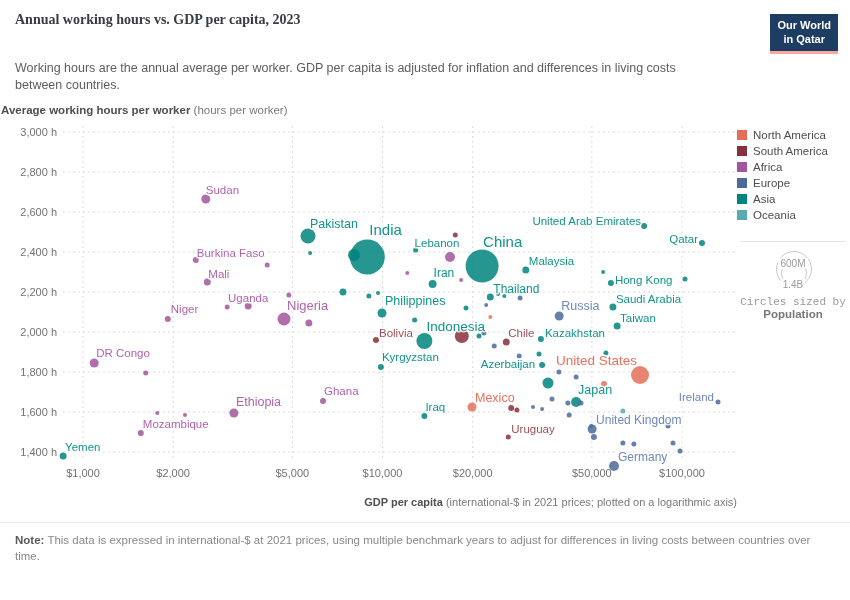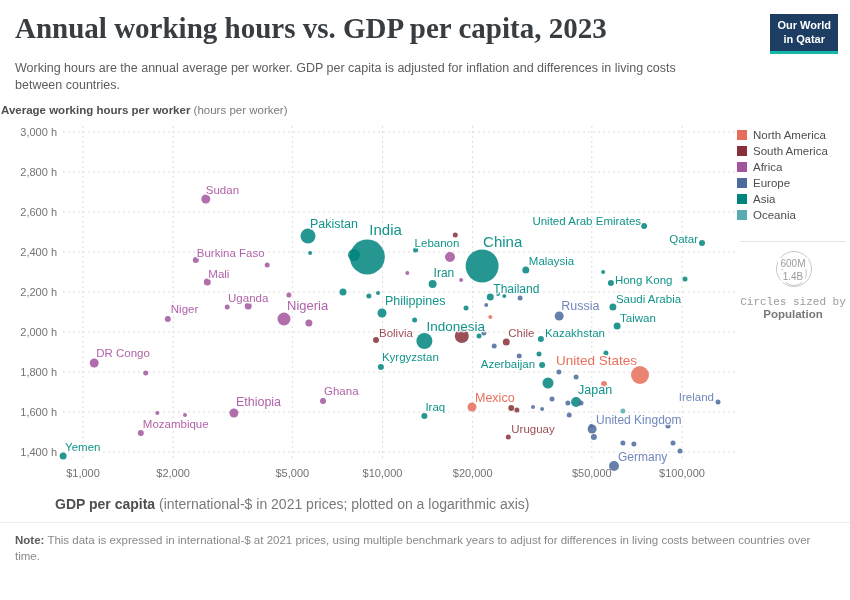--- a/index.html
+++ b/index.html
@@ -1,45 +1,45 @@
 <!DOCTYPE html>
 <html><head>
 <meta charset="utf-8">
 <style>
   html,body{margin:0;padding:0;background:#fff;}
   .page{position:relative;width:850px;height:600px;background:#fff;overflow:hidden;
         font-family:"Liberation Sans",sans-serif;}
   .title{position:absolute;left:15px;top:12px;font-family:"Liberation Serif",serif;
-         font-weight:700;font-size:29px;color:#383d42;}
+         font-weight:700;font-size:14px;color:#383d42;}
   .subtitle{position:absolute;left:15px;top:60px;max-width:672px;font-size:12.5px;
             line-height:1.38;color:#5d5d5d;}
   .logo{position:absolute;right:12px;top:14px;background:#1d3d63;color:#fff;
         font-size:11px;font-weight:700;text-align:center;line-height:1.25;
-        padding:5px 7px 4px;border-bottom:3px solid #14b8a6;}
+        padding:5px 7px 4px;border-bottom:3px solid #fca5a5;}
   .y-axis-title{position:absolute;left:1px;top:104px;font-size:11.5px;color:#7a7a7a;}
   .y-axis-title b{color:#4f4f4f;}
-  .x-axis-title{position:absolute;left:55px;width:674px;top:496px;text-align:left;
-                font-size:14px;color:#7a7a7a;}
+  .x-axis-title{position:absolute;left:63px;width:674px;top:496px;text-align:right;
+                font-size:11px;color:#7a7a7a;}
   .x-axis-title b{color:#4f4f4f;}
   svg#plot{position:absolute;left:0;top:0;}
   .grid{stroke:#dcdcdc;stroke-width:1;stroke-dasharray:2,3;}
   .tick{fill:#737373;font-size:11px;}
   .plabel{paint-order:stroke;stroke:#ffffff;stroke-width:3px;stroke-opacity:.8;stroke-linejoin:round;}
   .legend{position:absolute;left:737px;top:129px;}
   .legend-item{display:flex;align-items:center;margin-bottom:4px;font-size:11.5px;color:#4e4e4e;}
   .swatch{width:10px;height:10px;margin-right:6px;flex:none;}
   .legend-divider{position:absolute;left:740px;top:241px;width:106px;border-top:1px solid #e5e5e5;}
   .size-legend{position:absolute;left:738px;top:247px;width:110px;text-align:center;color:#9b9b9b;}
   .size-circles{position:relative;height:48px;}
   .sc-outer{position:absolute;left:50%;top:4px;width:34px;height:34px;margin-left:-17px;
             border:1px solid #c9c9c9;border-radius:50%;}
   .sc-inner{position:absolute;left:50%;top:13px;width:24px;height:24px;margin-left:-12px;
             border:1px solid #c9c9c9;border-radius:50%;}
   .sc-l1,.sc-l2{position:absolute;left:0;right:0;font-size:10px;z-index:2;}
-  .sc-l1{top:4px;margin-top:20px;}.sc-l2{top:11px;}
+  .sc-l1{top:12px;margin-top:20px;}.sc-l2{top:11px;}
   .sc-l1 span,.sc-l2 span{background:#fff;padding:0 2px;}
   .sized-caption{font-size:11px;margin-top:1px;font-family:Liberation Mono, monospace;}
   .sized-caption-bold{font-size:11.5px;font-weight:700;color:#787878;}
   .footer{position:absolute;left:0;right:0;top:522px;border-top:1px solid #ececec;
           padding:6px 15px 0;font-size:11.5px;color:#898989;line-height:1.4;}
   .src-row{display:flex;justify-content:space-between;}
   .fo-label{font-weight:700;color:#5a5a5a;}
   .note{margin-top:3px;}
 </style>
 </head>

